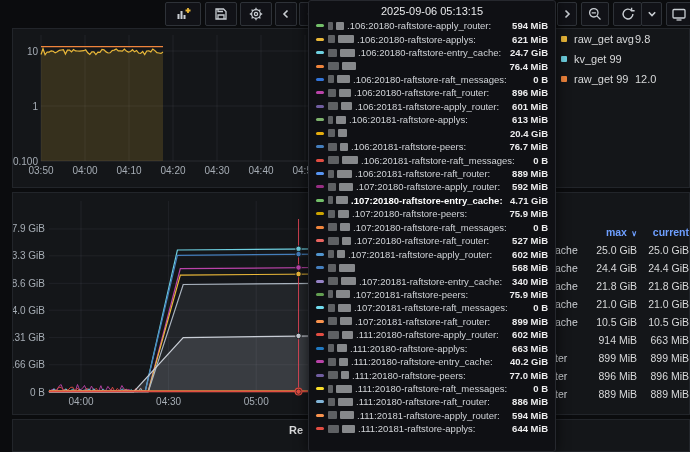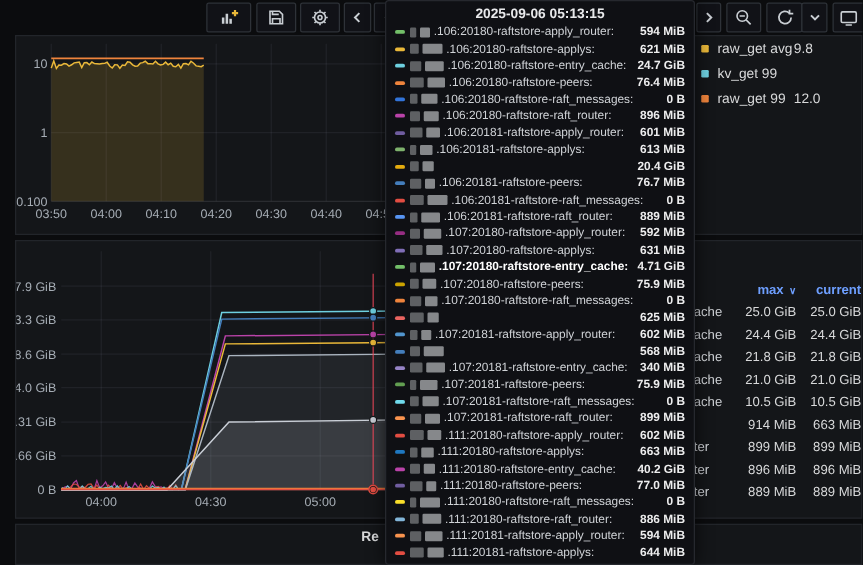--- a/index.html
+++ b/index.html
@@ -23,21 +23,21 @@
   .ltr{display:flex;align-items:center;height:18px;white-space:nowrap}
   .ltr .frag{width:26px;overflow:hidden;color:#cfd2d6;flex:none}
   .ltr .c1{width:56px;text-align:right;flex:none}
   .ltr .c2{width:50px;text-align:right;flex:none;margin-left:2px}
   .ltr.lhead{color:#6e9fff;font-weight:bold}
   .ltr.lhead .caret{font-size:8px;margin-left:2px}
   .panel-title-frag{position:absolute;left:276px;top:4px;font-size:11px;font-weight:bold;color:#d8d9da}
   .tooltip{position:absolute;left:308px;top:0;width:248px;height:452px;box-sizing:border-box;
            background:#0f1014;border:1px solid #26282e;border-radius:3px;z-index:10;
            box-shadow:0 0 14px rgba(0,0,0,.65);padding-top:2px;overflow:hidden}
-  .tooltip-header{font-size:11px;font-weight:bold;color:#e8e9eb;text-align:center;height:16px;line-height:16px}
+  .tooltip-header{font-size:11px;font-weight:normal;color:#e8e9eb;text-align:center;height:16px;line-height:16px}
   .trow{display:flex;align-items:center;height:13.45px;padding:0 7px;font-size:9.5px;white-space:nowrap;overflow:hidden}
   .tmark{width:8px;height:3px;border-radius:2px;margin-right:4px;flex:none}
   .redact{height:8px;border-radius:1px;background:#86888b;filter:blur(.6px);margin-right:3px;flex:none}
   .redact.b{background:#5e6063}
   .tlabel{color:#d0d3d7;overflow:hidden;flex-shrink:1}
   .tval{margin-left:auto;font-weight:bold;color:#ededee;padding-left:6px;flex:none}
   .trow.bold .tlabel{font-weight:bold;color:#ffffff}
 </style>
 </head>
 <body>
@@ -297,21 +297,20 @@
           <span class="tmark" style="background: rgb(110, 208, 224);"></span>
           <span class="redact b" style="width: 9px;"></span>
           <span class="redact" style="width: 15px;"></span>
           <span class="tlabel">.106:20180-raftstore-entry_cache:</span>
           <span class="tval">24.7 GiB</span>
         </div>
         <div class="trow">
           <span class="tmark" style="background: rgb(239, 132, 60);"></span>
           <span class="redact b" style="width: 11px;"></span>
           <span class="redact" style="width: 14px;"></span>
-          <span class="tlabel">.106:20180-raftstore-peers:</span>
           <span class="tval">76.4 MiB</span>
         </div>
         <div class="trow">
           <span class="tmark" style="background: rgb(50, 116, 217);"></span>
           <span class="redact b" style="width: 6px;"></span>
           <span class="redact" style="width: 13px;"></span>
           <span class="tlabel">.106:20180-raftstore-raft_messages:</span>
           <span class="tval">0 B</span>
         </div>
         <div class="trow">
@@ -361,27 +360,20 @@
           <span class="redact" style="width: 15px;"></span>
           <span class="tlabel">.106:20181-raftstore-raft_router:</span>
           <span class="tval">889 MiB</span>
         </div>
         <div class="trow">
           <span class="tmark" style="background: rgb(150, 45, 130);"></span>
           <span class="redact b" style="width: 8px;"></span>
           <span class="redact" style="width: 14px;"></span>
           <span class="tlabel">.107:20180-raftstore-apply_router:</span>
           <span class="tval">592 MiB</span>
-        </div>
-        <div class="trow">
-          <span class="tmark" style="background: rgb(128, 110, 183);"></span>
-          <span class="redact b" style="width: 10px;"></span>
-          <span class="redact" style="width: 13px;"></span>
-          <span class="tlabel">.107:20180-raftstore-applys:</span>
-          <span class="tval">631 MiB</span>
         </div>
         <div class="trow bold">
           <span class="tmark" style="background: rgb(115, 191, 105);"></span>
           <span class="redact b" style="width: 5px;"></span>
           <span class="redact" style="width: 12px;"></span>
           <span class="tlabel">.107:20180-raftstore-entry_cache:</span>
           <span class="tval">4.71 GiB</span>
         </div>
         <div class="trow">
           <span class="tmark" style="background: rgb(204, 163, 0);"></span>
@@ -394,21 +386,22 @@
           <span class="tmark" style="background: rgb(239, 132, 60);"></span>
           <span class="redact b" style="width: 9px;"></span>
           <span class="redact" style="width: 10px;"></span>
           <span class="tlabel">.107:20180-raftstore-raft_messages:</span>
           <span class="tval">0 B</span>
         </div>
         <div class="trow">
           <span class="tmark" style="background: rgb(234, 100, 96);"></span>
           <span class="redact b" style="width: 11px;"></span>
           <span class="redact" style="width: 9px;"></span>
-          <span class="tval">625 MiB</span>
+          <span class="tlabel">.107:20180-raftstore-raft_router:</span>
+          <span class="tval">527 MiB</span>
         </div>
         <div class="trow">
           <span class="tmark" style="background: rgb(81, 149, 206);"></span>
           <span class="redact b" style="width: 6px;"></span>
           <span class="redact" style="width: 8px;"></span>
           <span class="tlabel">.107:20181-raftstore-apply_router:</span>
           <span class="tval">602 MiB</span>
         </div>
         <div class="trow">
           <span class="tmark" style="background: rgb(68, 126, 188);"></span>

